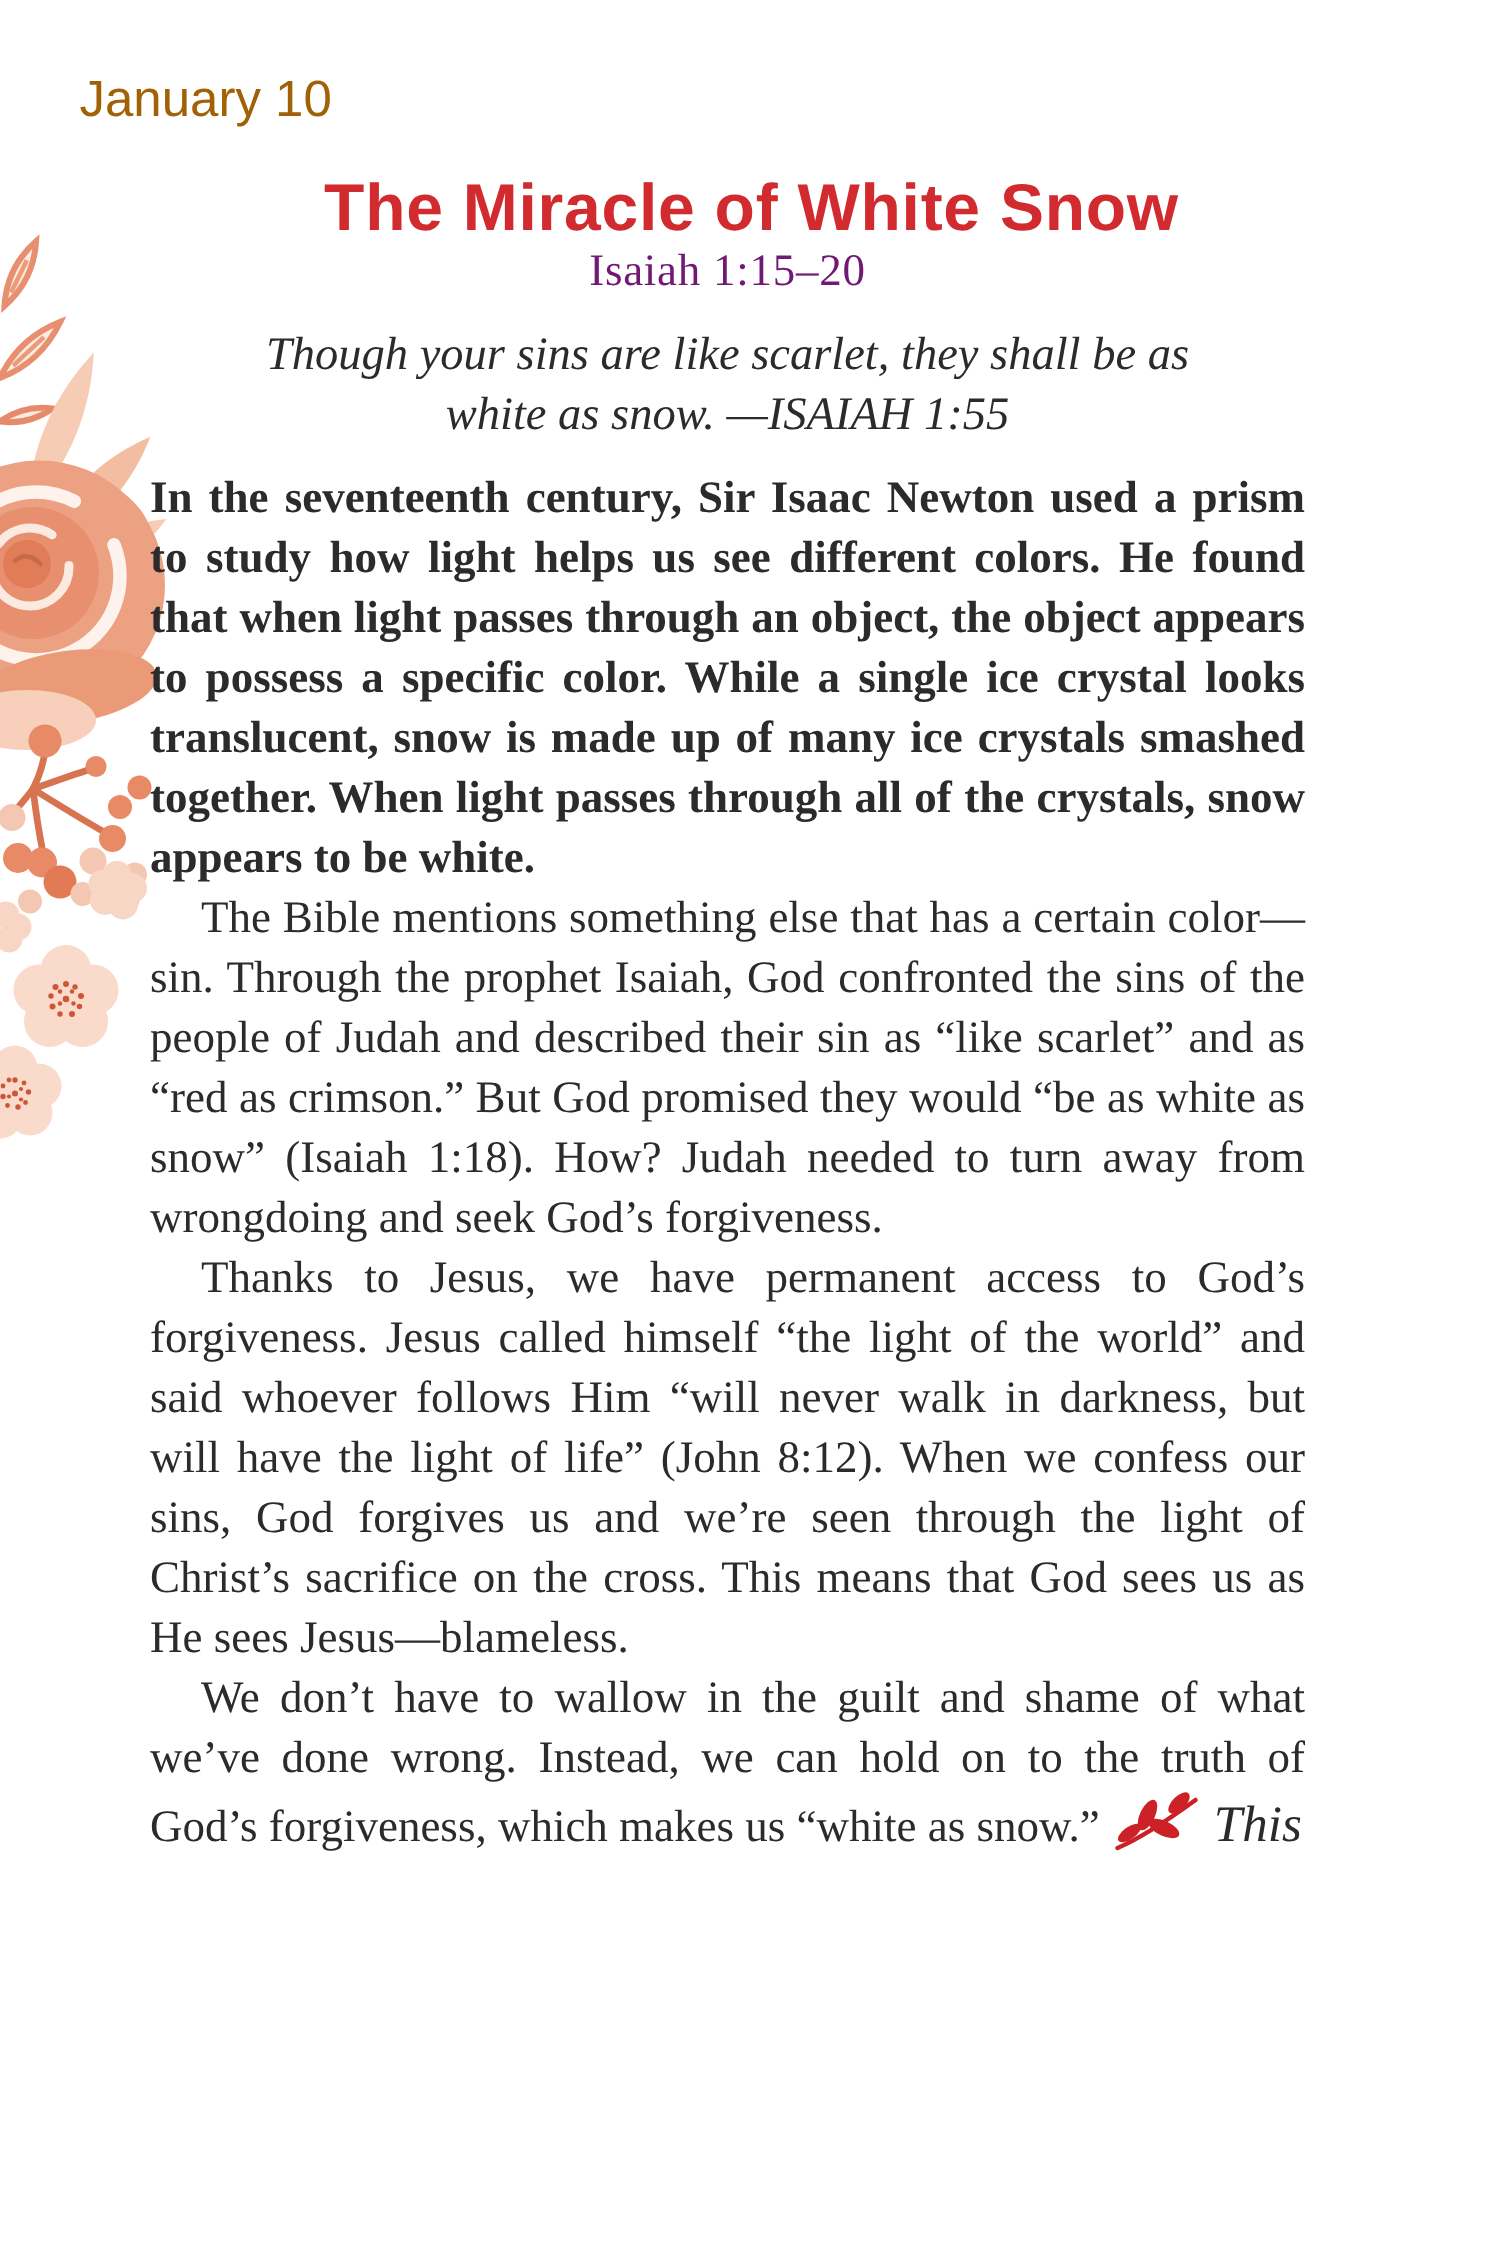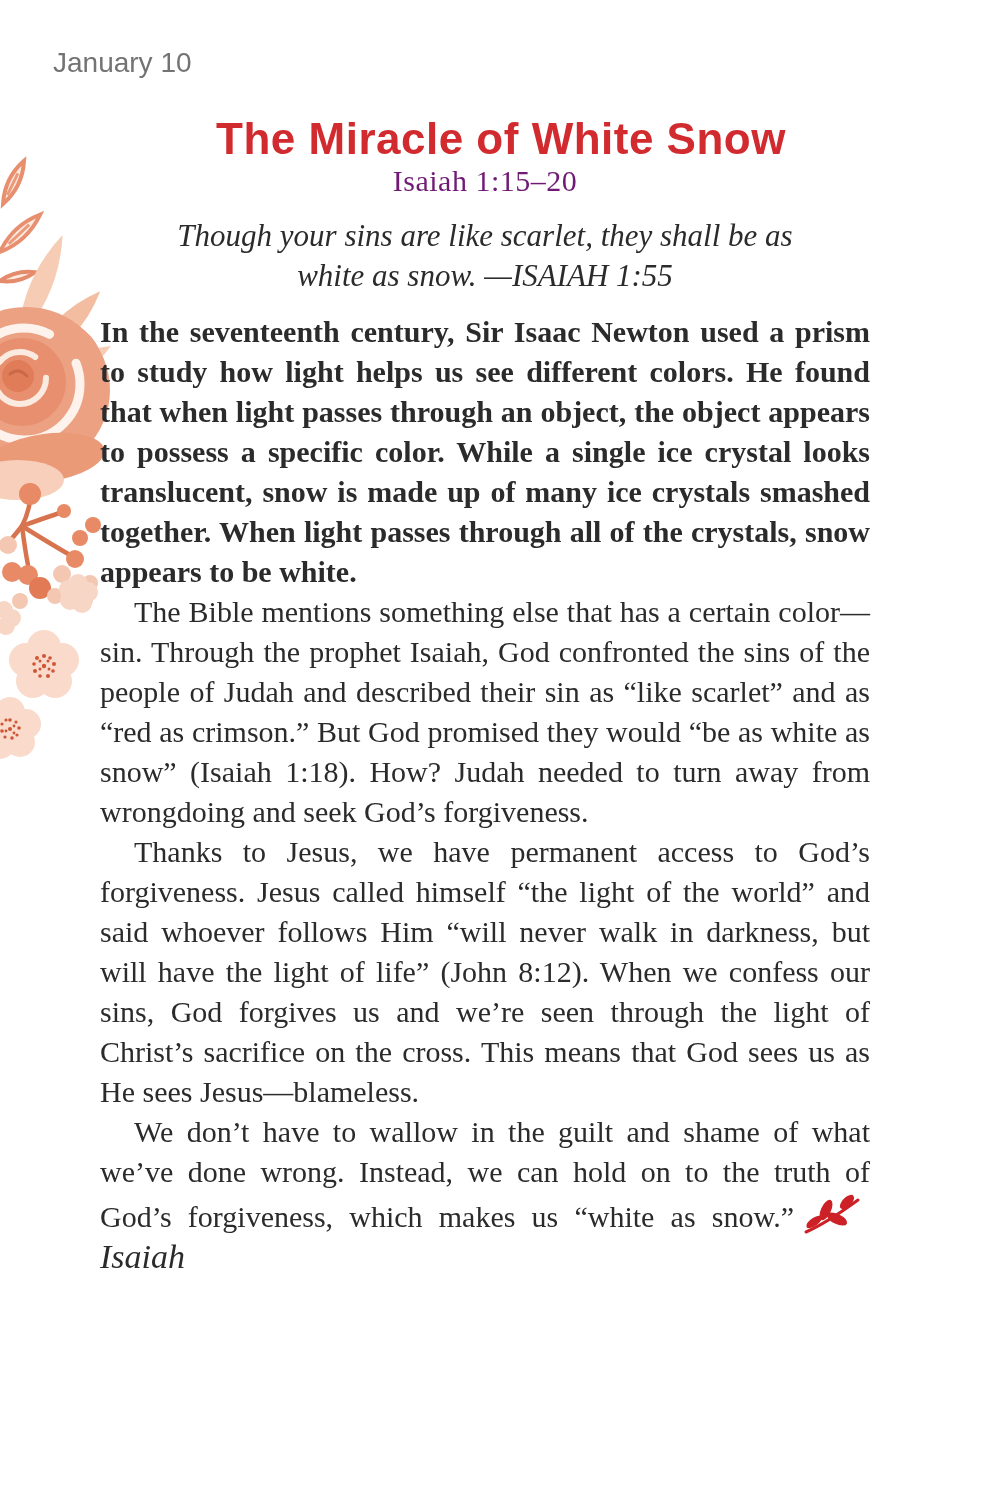--- a/index.html
+++ b/index.html
@@ -10,22 +10,22 @@
     background:#ffffff;
     overflow:hidden;
     font-family:"Liberation Serif",serif;
     color:#2b2b2b;
   }
   .floral{position:absolute;left:0;top:128px;z-index:0;}
   .content{position:relative;z-index:1;}
   .date{
     position:absolute;left:53px;top:48px;
     font-family:"Liberation Sans",sans-serif;
-    font-size:28px;line-height:1.1;
-    color:#737373;
+    font-size:34px;line-height:1.1;
+    color:#a16207;
     text-align:right;
   }
   .title{
     position:absolute;left:100px;top:98px;width:770px;
     margin:16px;text-align:center;
     font-family:"Liberation Sans",sans-serif;
     font-size:44px;font-weight:bold;letter-spacing:0.5px;
     color:#d22b2f;
   }
   .scripture-ref{
@@ -207,17 +207,17 @@
       <p>The Bible mentions something else that has a certain color—sin. Through the prophet Isaiah, God confronted the sins of the people of Judah and described their sin as “like scarlet” and as “red as crimson.” But God promised they would “be as white as snow” (Isaiah 1:18). How? Judah needed to turn away from wrongdoing and seek God’s forgiveness.</p>
       <p>Thanks to Jesus, we have permanent access to God’s forgiveness. Jesus called himself “the light of the world” and said whoever follows Him “will never walk in darkness, but will have the light of life” (John 8:12). When we confess our sins, God forgives us and we’re seen through the light of Christ’s sacrifice on the cross. This means that God sees us as He sees Jesus—blameless.</p>
       <p><span>We don’t have to wallow in the guilt and shame of what we’ve done wrong. Instead, we can hold on to the truth of God’s forgiveness, which makes us “white as snow.”</span><svg class="leaf-icon" width="58" height="44" viewBox="0 0 58 44" aria-hidden="true">
             <path d="M2,40 C16,34 32,24 54,8" stroke="#cc2127" stroke-width="3" fill="none" stroke-linecap="round"></path>
             <g fill="#cc2127">
               <ellipse cx="10" cy="30" rx="9" ry="4" transform="rotate(-35 10 30)"></ellipse>
               <ellipse cx="22" cy="18" rx="11" ry="5" transform="rotate(-65 22 18)"></ellipse>
               <ellipse cx="33" cy="27" rx="11" ry="5" transform="rotate(25 33 27)"></ellipse>
               <ellipse cx="43" cy="10" rx="9" ry="4.5" transform="rotate(-45 43 10)"></ellipse>
             </g>
-          </svg><span class="signature">Isaiah</span></p>
+          </svg><span class="signature">This</span></p>
     </div>
 
   </div>
 </div>
 
 </body></html>

